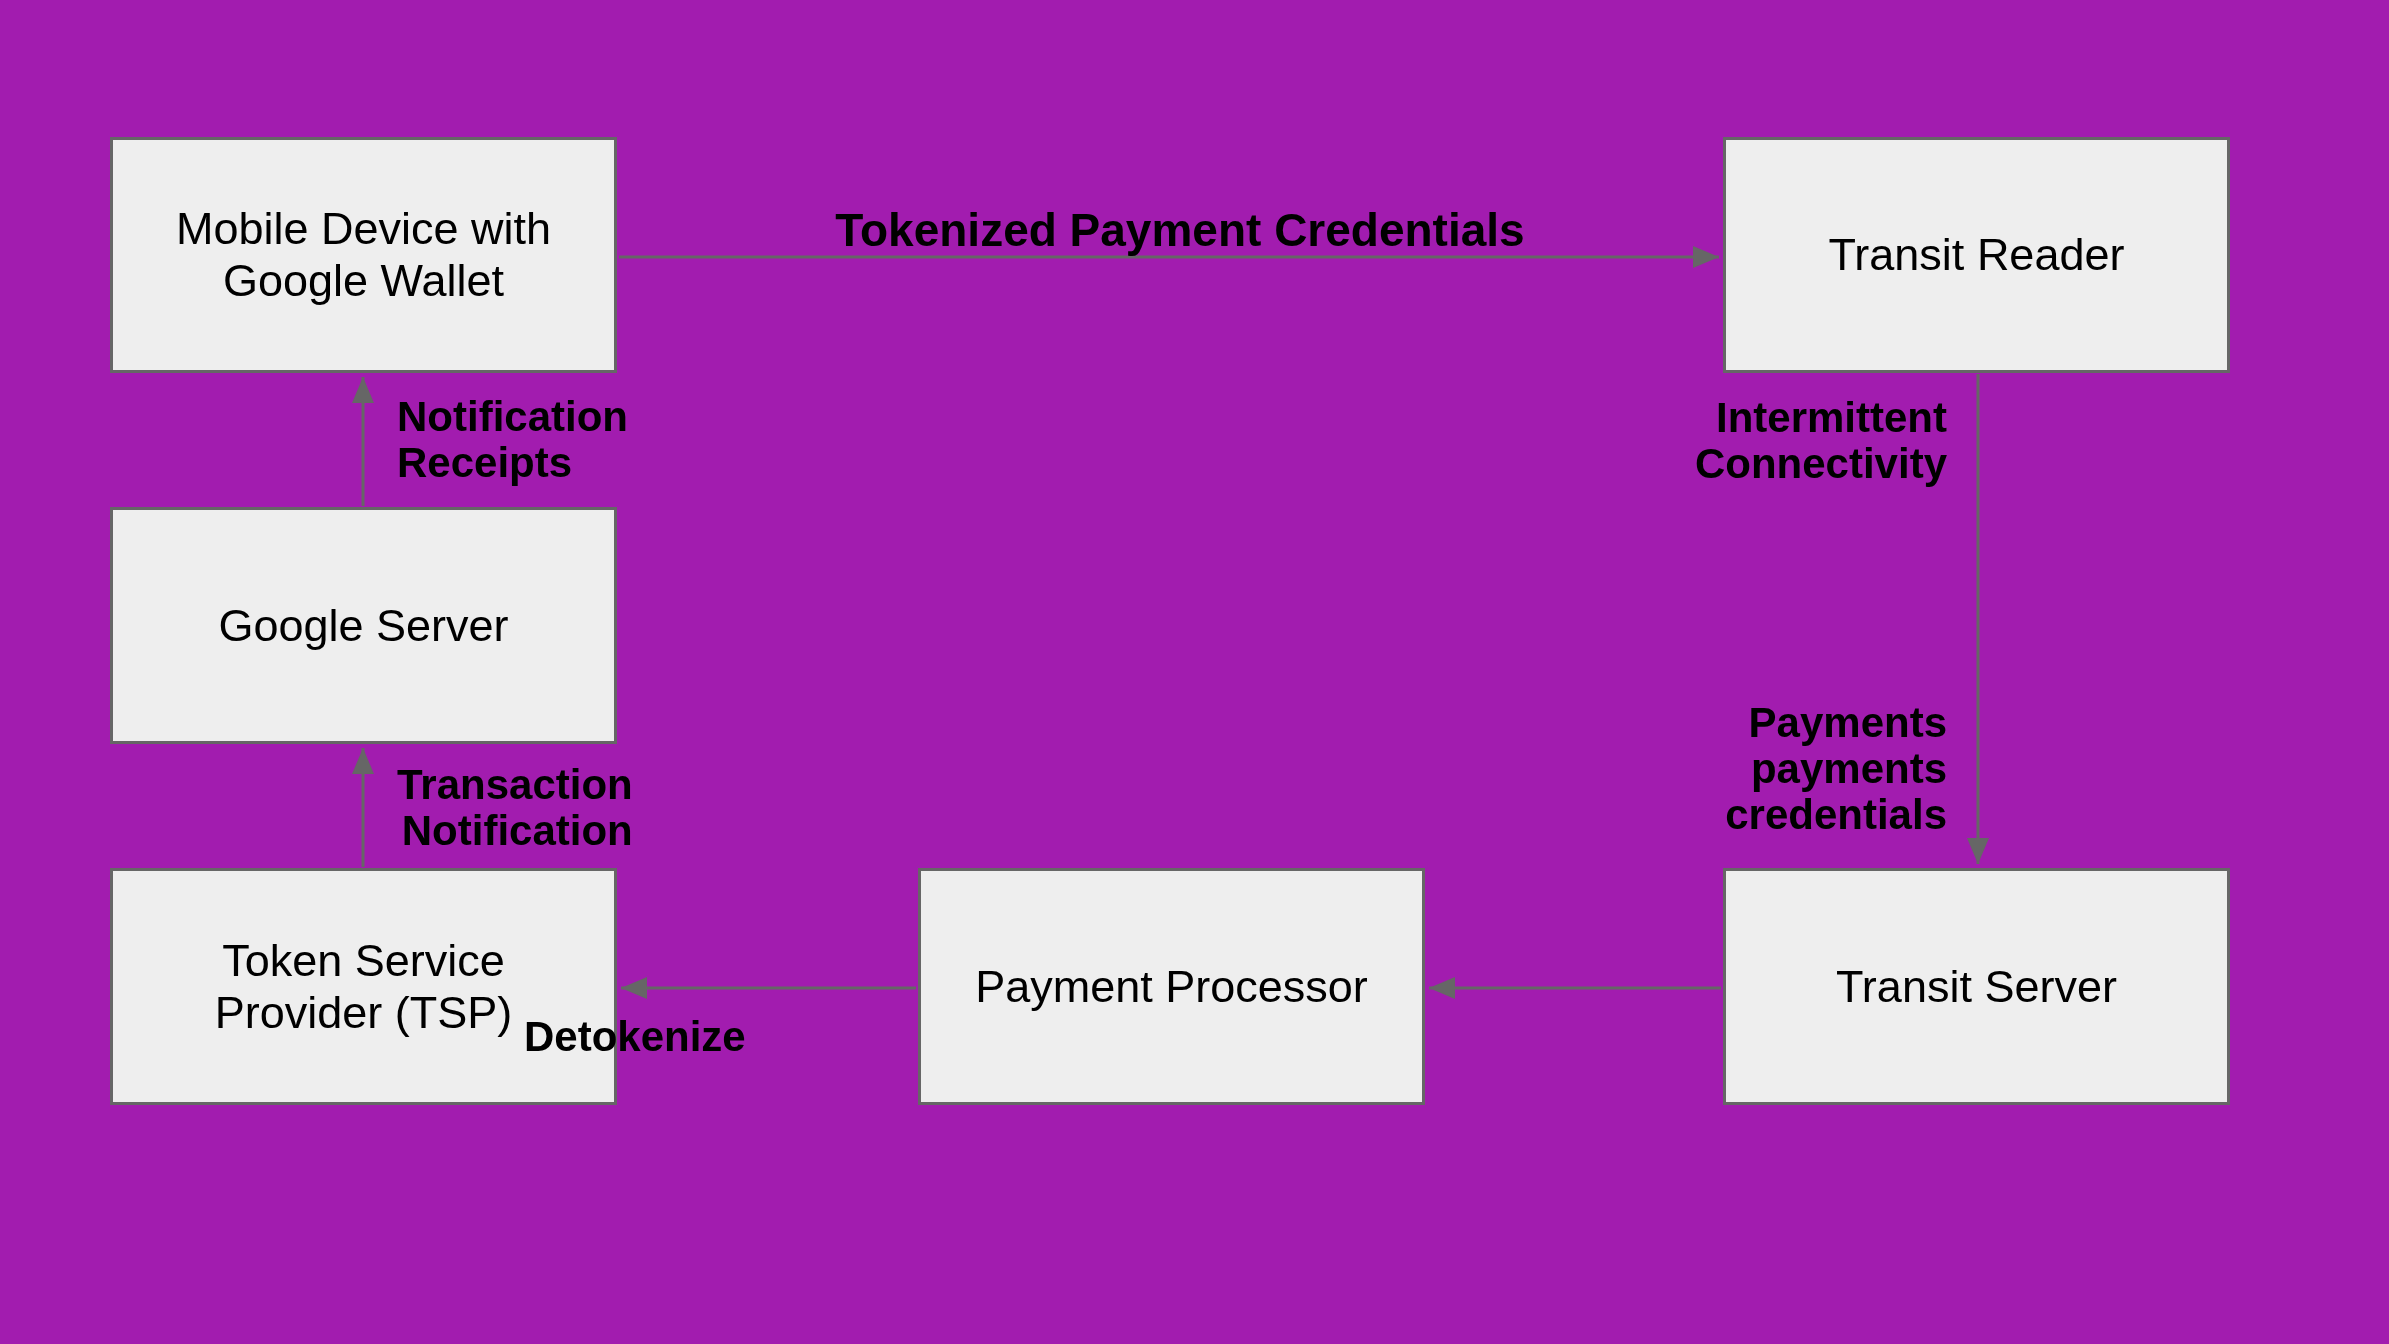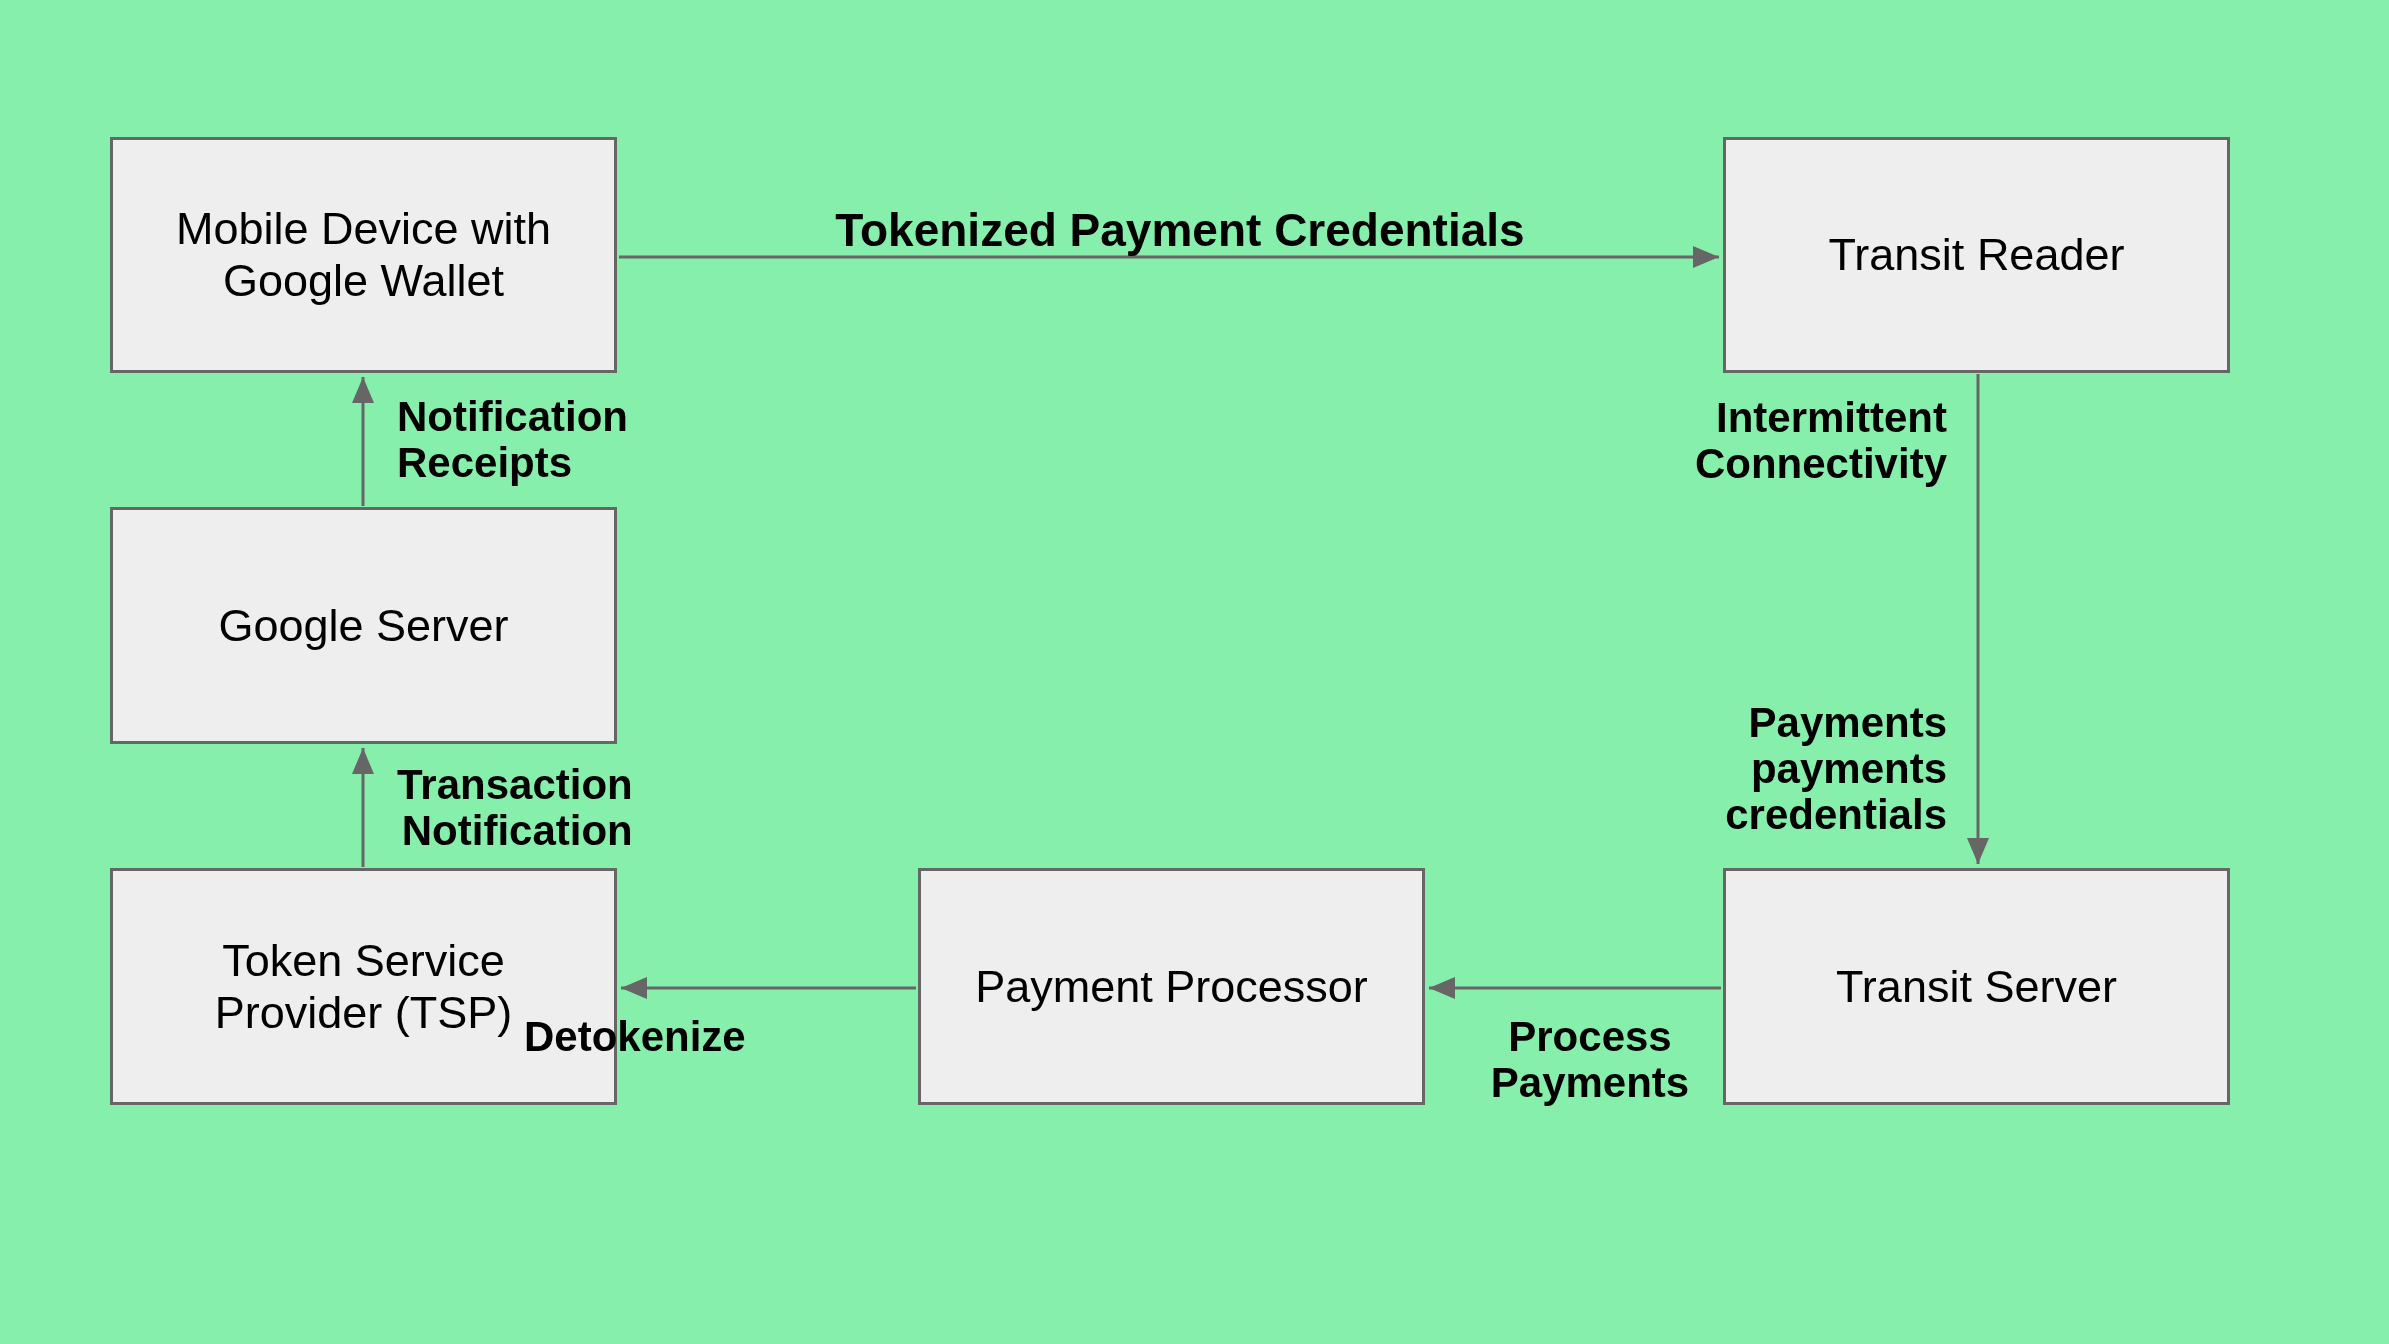--- a/index.html
+++ b/index.html
@@ -4,21 +4,21 @@
 <style>
   html, body {
     margin: 0;
     padding: 0;
     background: #ffffff;
   }
   .canvas {
     position: relative;
     width: 2389px;
     height: 1344px;
-    background: #86efac;
+    background: #a21caf;
     font-family: "Liberation Sans", "DejaVu Sans", sans-serif;
     overflow: hidden;
   }
   .connectors {
     position: absolute;
     left: 0;
     top: 0;
     width: 2389px;
     height: 1344px;
   }
@@ -104,17 +104,15 @@
   <div class="elabel l-tokenized">Tokenized Payment Credentials</div>
   <div class="elabel l-notif-receipts">Notification
 Receipts</div>
   <div class="elabel l-transaction">Transaction
 Notification</div>
   <div class="elabel l-intermittent">Intermittent
 Connectivity</div>
   <div class="elabel l-batched">Payments
 payments
 credentials</div>
-  <div class="elabel l-process">Process
-Payments</div>
   <div class="elabel l-detokenize">Detokenize</div>
 
 </div>
 
 </body></html>

